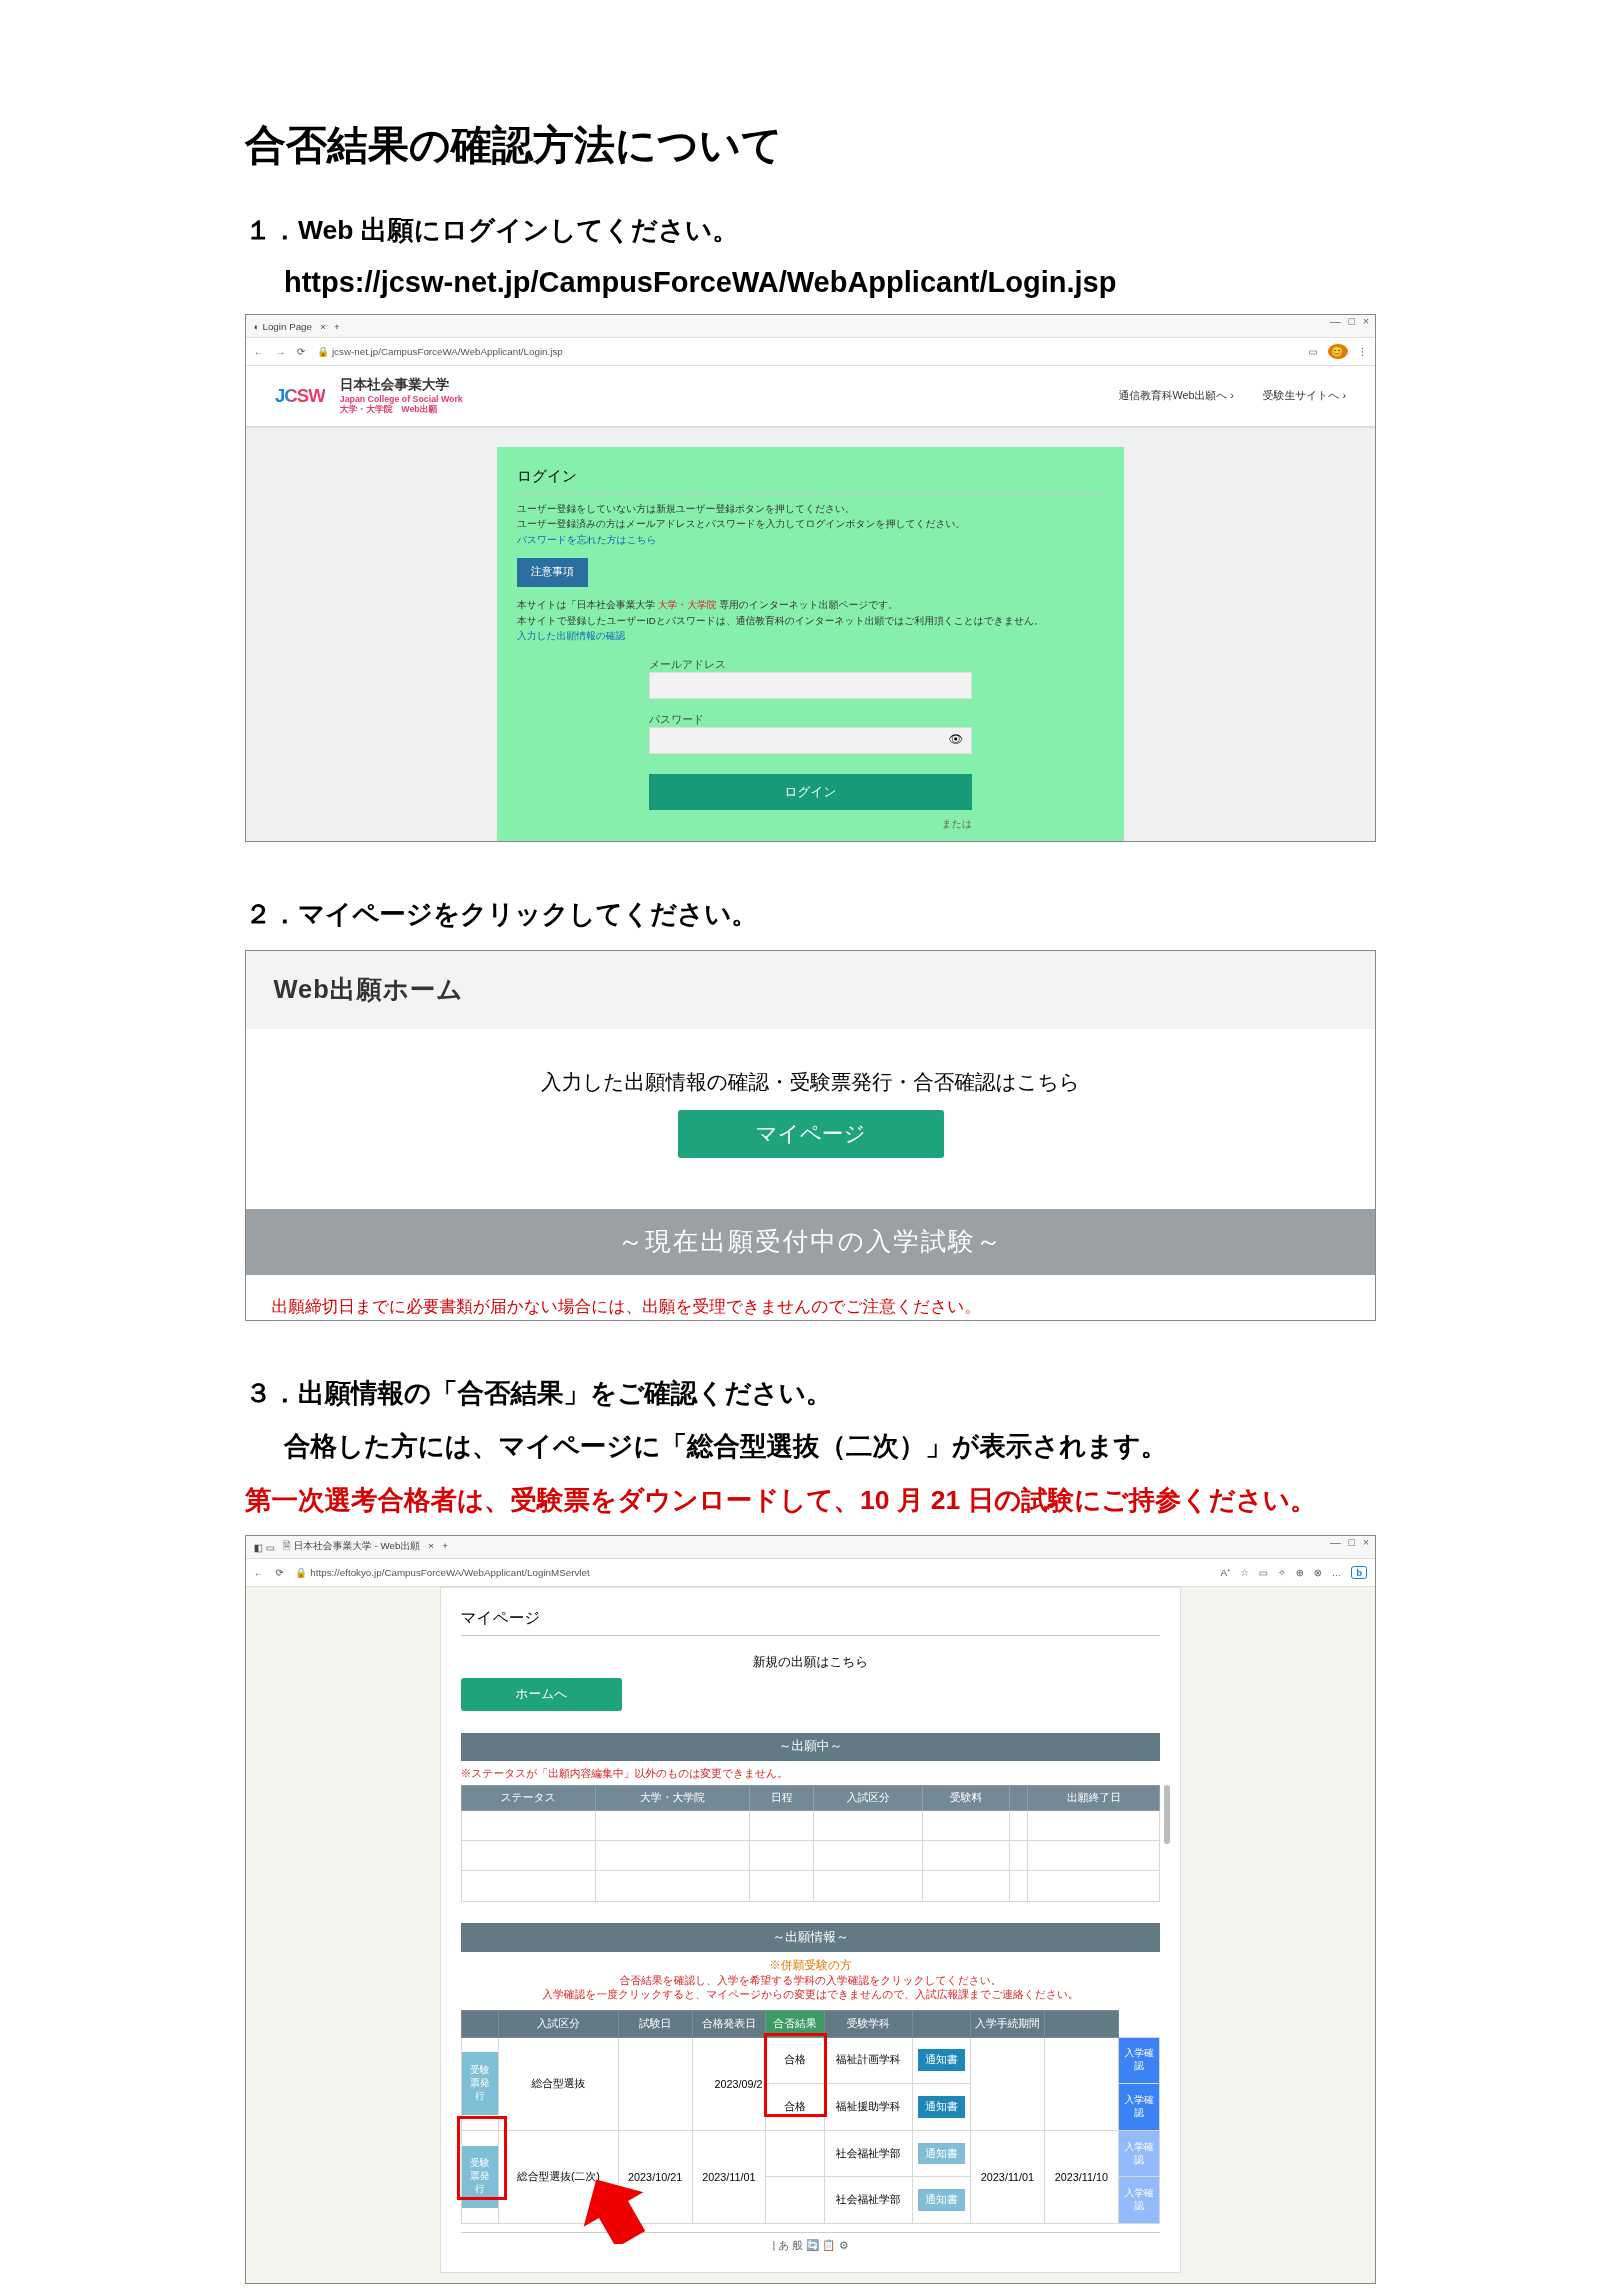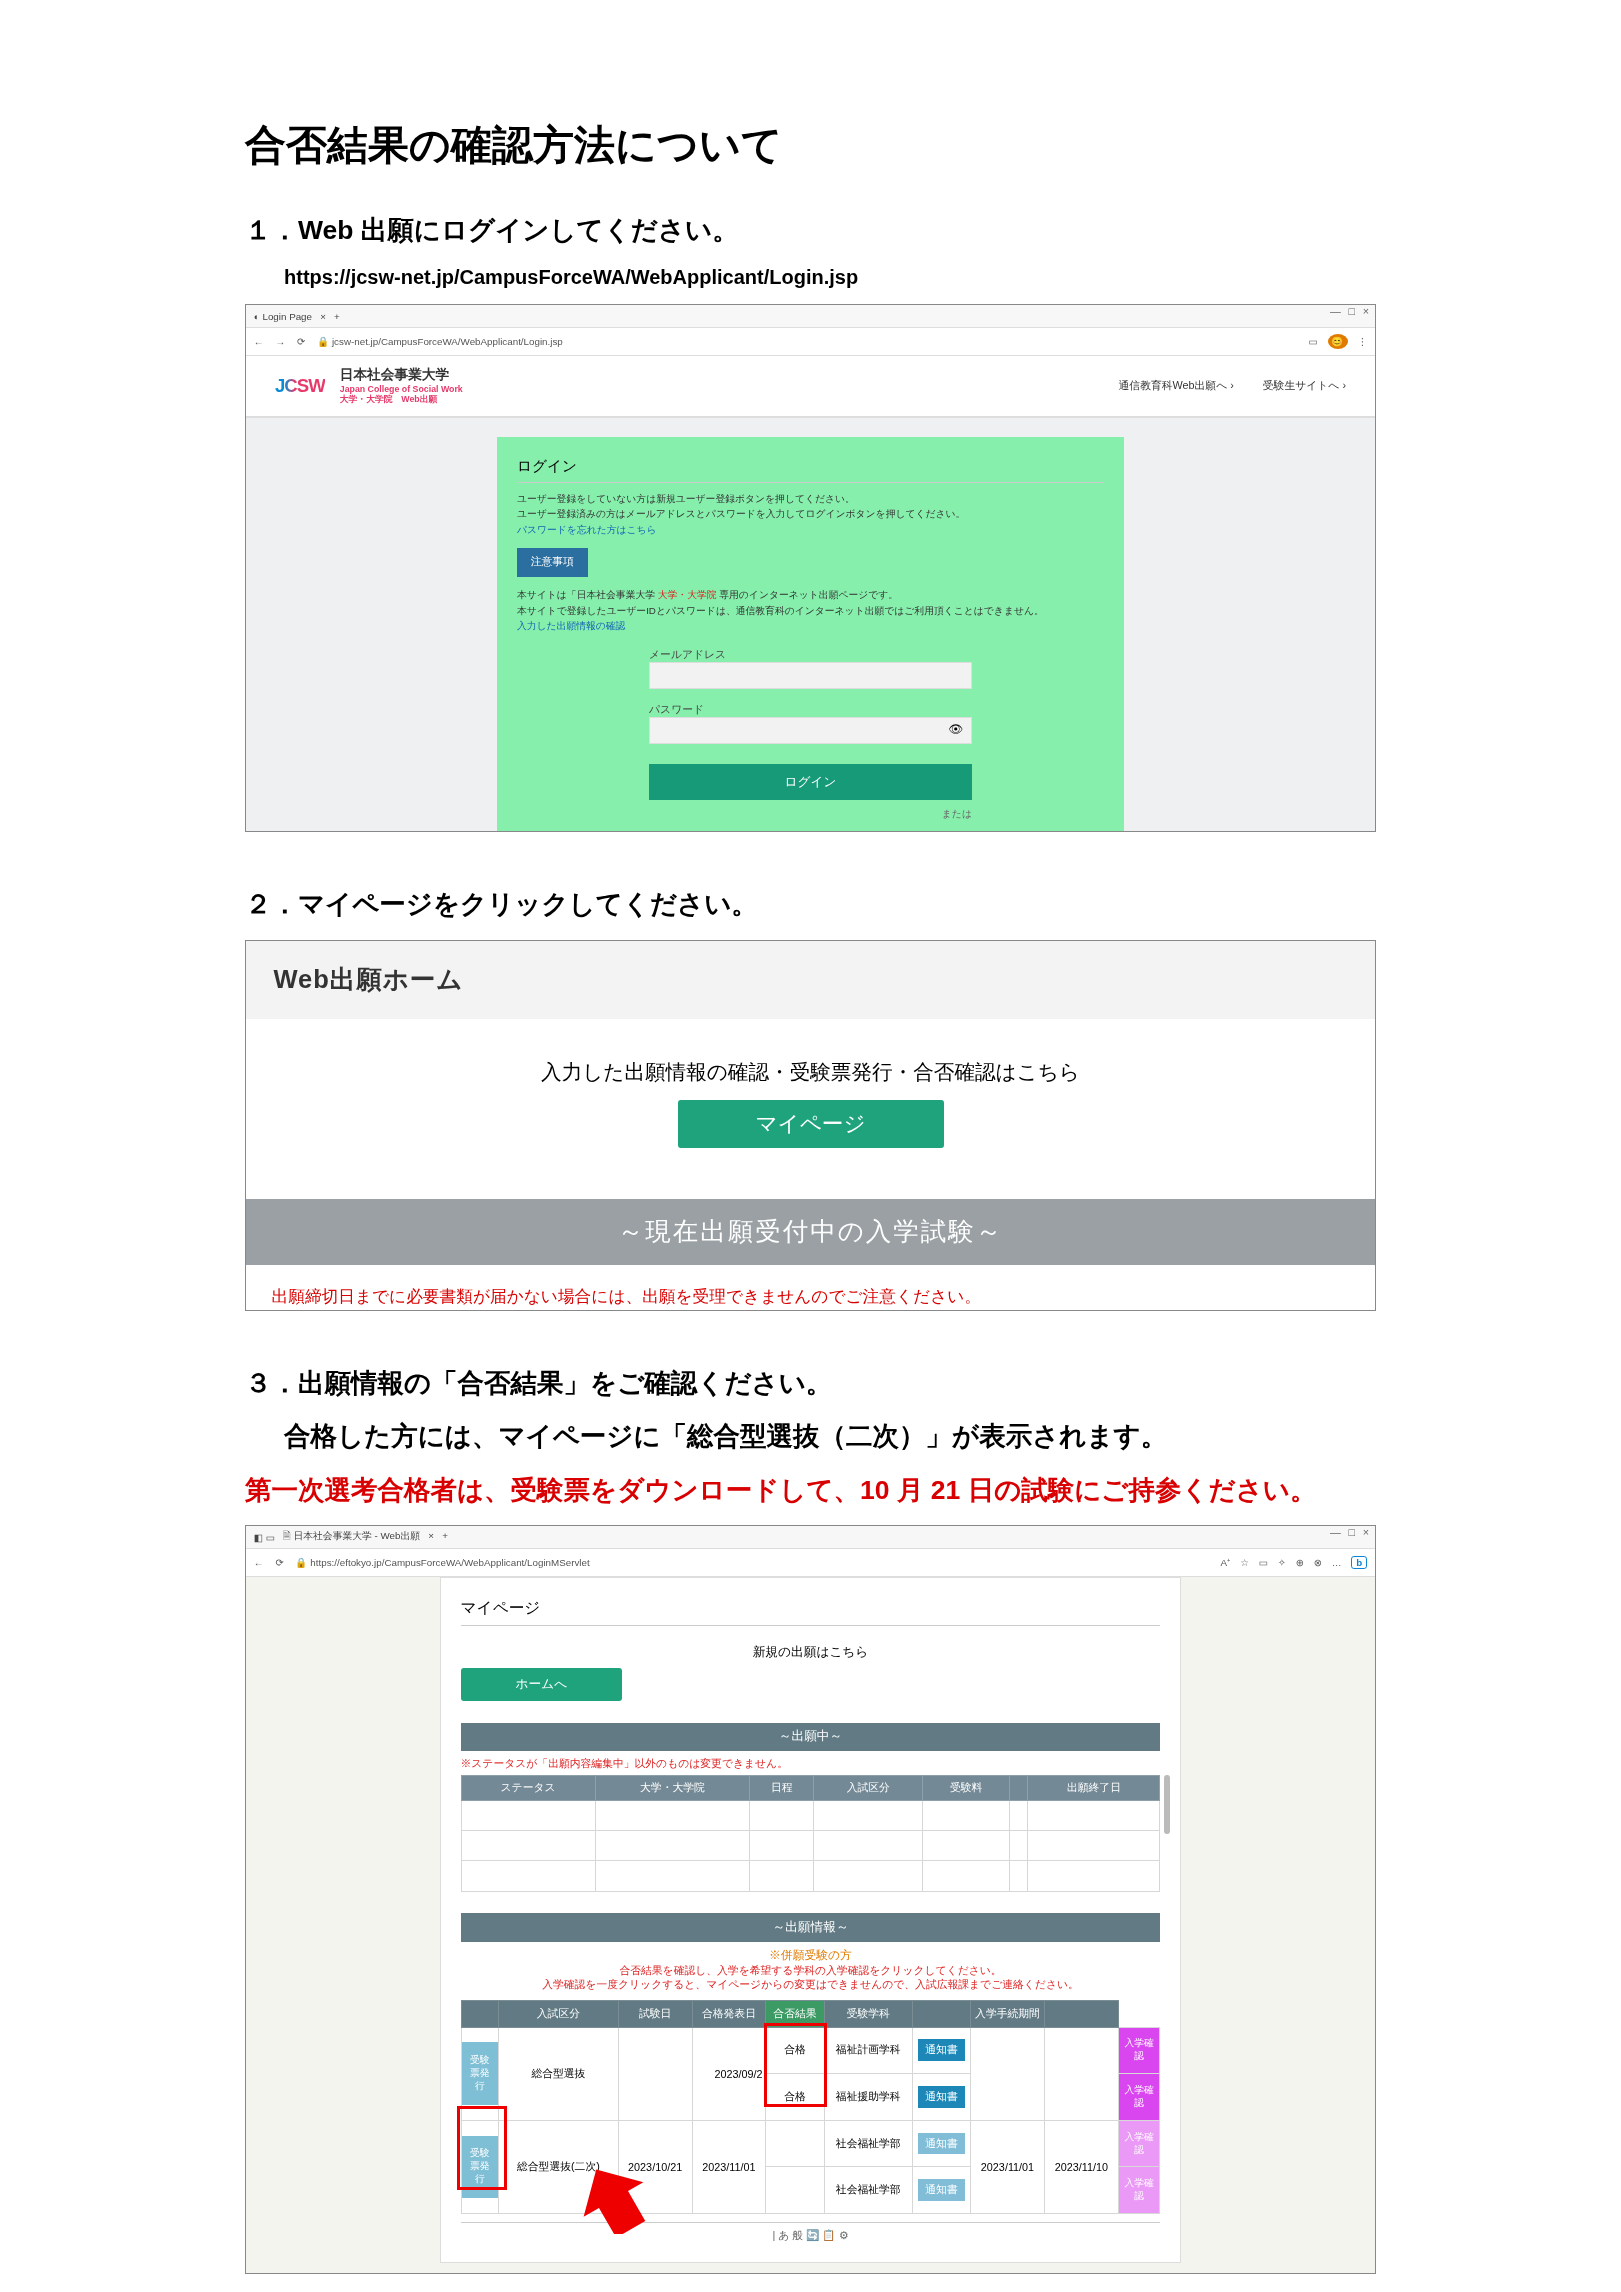--- a/index.html
+++ b/index.html
@@ -1,19 +1,19 @@
 <!DOCTYPE html>
 <html><head>
 <meta charset="utf-8">
 <style>
   body{margin:0;background:#fff;font-family:"Yu Gothic","Hiragino Kaku Gothic Pro",sans-serif}
   .page{width:1621px;height:2293px;margin:0 auto;padding:118px 245px 78px;box-sizing:border-box;position:relative}
   h1{font-size:41px;font-weight:800;margin:0 0 39px}
   h2{font-size:26.5px;font-weight:700;margin:0 0 17.6px}
-  .url{font-size:20px;font-weight:800;margin:0 0 15.7px 39px}
+  .url{font-size:29px;font-weight:800;margin:0 0 15.7px 39px}
   .red{color:#d80000}
   
   .shot{border:1px solid #888;margin:0 0 54px}
   .br-top{background:#f7f7f7;height:21.6px;border-bottom:1px solid #ddd;display:flex;align-items:center;padding:0 7.8px;font-size:9.8px;color:#444;position:relative}
   .wctrl{position:absolute;right:5.9px;top:0;display:flex;gap:7.8px;font-size:10.8px;color:#666}
   .br-url{background:#fff;height:21.6px;border-bottom:1px solid #ddd;padding:2.9px 7.8px;font-size:9.8px;color:#555;display:flex;align-items:center;gap:11.8px}
   .br-right{margin-left:auto;display:flex;gap:9.8px;align-items:center}
   .s1-body{background:#eef0f1}
   .s1-head{background:#fff;display:flex;align-items:center;padding:9.8px 29px;border-bottom:2px solid #ddd}
   .logo-row{display:flex;align-items:center;gap:15px}
@@ -59,21 +59,21 @@
   .tbl td{border:1px solid #d7d7d7;padding:7.8px 3.9px;text-align:center;height:13.7px}
   .scrollhint{position:relative}
   .scrollbar{position:absolute;right:-9.8px;top:0;width:5.9px;height:59px;background:#bbb;border-radius:2.9px}
   .note-ora{color:#e07a00;text-align:center;font-size:11.8px;margin-top:5.9px}
   .note-red2{color:#d22;text-align:center;font-size:10.8px}
   .tbl2{width:100%;border-collapse:collapse;font-size:10.8px;margin-top:7.8px;position:relative}
   .tbl2 th{background:#617a84;color:#fff;font-weight:400;padding:5.9px 2.9px;border:1px solid #7a8d95}
   .tbl2 td{border:1px solid #d7d7d7;padding:9.8px 2.9px;text-align:center}
   .cyanbtn{background:#7fbfd6;color:#fff;padding:11.8px 3.9px;display:block;font-size:9.8px}
   .bluecell{background:#1d88b8;color:#fff;font-size:10.8px;padding:3.9px 7.8px;display:inline-block}
-  .orcell{background:#d946ef;color:#fff;font-size:9.8px;padding:9.8px 3.9px;display:block}
+  .orcell{background:#3b82f6;color:#fff;font-size:9.8px;padding:9.8px 3.9px;display:block}
   .greenh{background:#3c9a65!important}
   .redbox{border:3.9px solid #e00;position:absolute}
   .ime{text-align:center;font-size:10.8px;color:#666;border-top:1px solid #ccc;padding:5.9px 0;margin-top:7.8px}
 </style>
 </head>
 <body>
 
 <div class="page">
   <h1>合否結果の確認方法について</h1>
 

